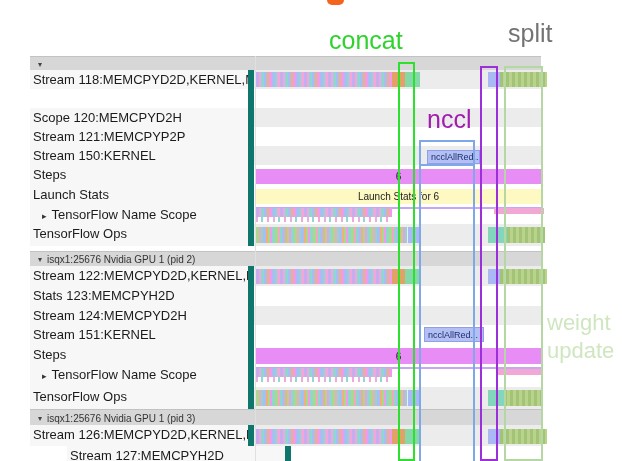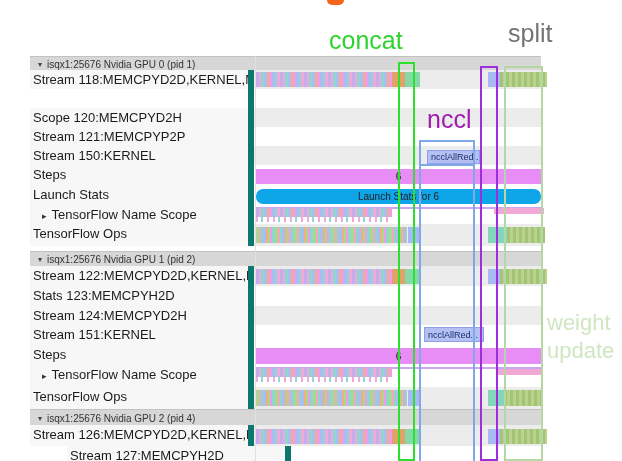--- a/index.html
+++ b/index.html
@@ -32,41 +32,40 @@
   .seg-peri{background:#aab8f5;}
   .seg-teal{background:#82d6bb;}
   .seg-pink{background:#f2a8d4;}
   .ragged{position:relative;}
   .ragged::after{content:"";position:absolute;left:0;right:0;top:9px;height:5px;
       background:repeating-linear-gradient(90deg,#e8b0e0 0 2px,rgba(0,0,0,0) 2px 5px,
       #90d8d0 5px 7px,rgba(0,0,0,0) 7px 11px,#f2a6da 11px 13px,rgba(0,0,0,0) 13px 17px);}
   .nsline{position:absolute;height:2px;background:#c9a6f2;}
   .bar-steps{position:absolute;background:#e78df5;display:flex;align-items:center;
       justify-content:center;font-size:10px;color:#222;}
-  .bar-launch{position:absolute;background:#0ea5e9;display:flex;align-items:center;
-      justify-content:center;font-size:10px;color:#222;border-radius:7px;}
+  .bar-launch{position:absolute;background:#fef9c3;display:flex;align-items:center;
+      justify-content:center;font-size:10px;color:#222;}
   .nccl-box{position:absolute;background:#b4c0f4;border:1px solid #8f9fe8;
       font-size:9px;color:#1a2e6e;overflow:hidden;white-space:nowrap;
       display:flex;align-items:center;padding-left:3px;box-sizing:border-box;}
   .gridline{position:absolute;width:1px;background:#e0e0e0;z-index:2;}
 
   
   .ann-rect{position:absolute;z-index:5;box-sizing:border-box;background:transparent;}
   .ann-label{position:absolute;z-index:6;font-size:25px;font-weight:500;white-space:nowrap;}
   #orange-frag{position:absolute;z-index:6;left:327px;top:0;width:17px;height:5px;
       background:#f4641d;border-radius:0 0 7px 7px;}
 </style>
 </head>
 <body>
 
 <div id="page">
 
   <div class="hdr" style="top:56px;height:14px;">
     <span class="tri">▾</span>
-    <span>isqx1:25676 Nvidia GPU 0 (pid 1)</span>
   </div>
 
   <div class="row" style="top:70px;height:19px;">
     <div class="lbl"><span class="lbl-text">Stream 118:MEMCPYD2D,KERNEL,ME</span></div>
     <div class="track grey">
       <div class="seg stripes-a" style="left:2px;top:2px;width:136px;height:15px;"></div>
       <div class="seg seg-orange" style="left:138px;top:2px;width:13px;height:15px;"></div>
       <div class="seg seg-seafoam" style="left:151px;top:2px;width:15px;height:15px;"></div>
       <div class="seg seg-peri" style="left:234px;top:2px;width:12px;height:15px;"></div>
       <div class="seg stripes-olive" style="left:246px;top:2px;width:47px;height:15px;"></div>
@@ -185,21 +184,21 @@
     <div class="track grey">
       <div class="seg stripes-b" style="left:2px;top:3px;width:151px;height:16px;"></div>
       <div class="seg seg-peri" style="left:154px;top:3px;width:12px;height:16px;"></div>
       <div class="seg seg-teal" style="left:234px;top:3px;width:16px;height:16px;"></div>
       <div class="seg stripes-olive" style="left:250px;top:3px;width:39px;height:16px;"></div>
     </div>
   </div>
 
   <div class="hdr" style="top:409px;height:16px;">
     <span class="tri">▾</span>
-    <span>isqx1:25676 Nvidia GPU 2 (pid 4)</span>
+    <span>isqx1:25676 Nvidia GPU 1 (pid 3)</span>
   </div>
 
   <div class="row" style="top:425px;height:21px;">
     <div class="lbl"><span class="lbl-text">Stream 126:MEMCPYD2D,KERNEL,MI</span></div>
     <div class="track grey">
       <div class="seg stripes-a" style="left:2px;top:4px;width:136px;height:15px;"></div>
       <div class="seg seg-orange" style="left:138px;top:4px;width:13px;height:15px;"></div>
       <div class="seg seg-seafoam" style="left:151px;top:4px;width:15px;height:15px;"></div>
       <div class="seg seg-peri" style="left:234px;top:4px;width:12px;height:15px;"></div>
       <div class="seg stripes-olive" style="left:246px;top:4px;width:47px;height:15px;"></div>

